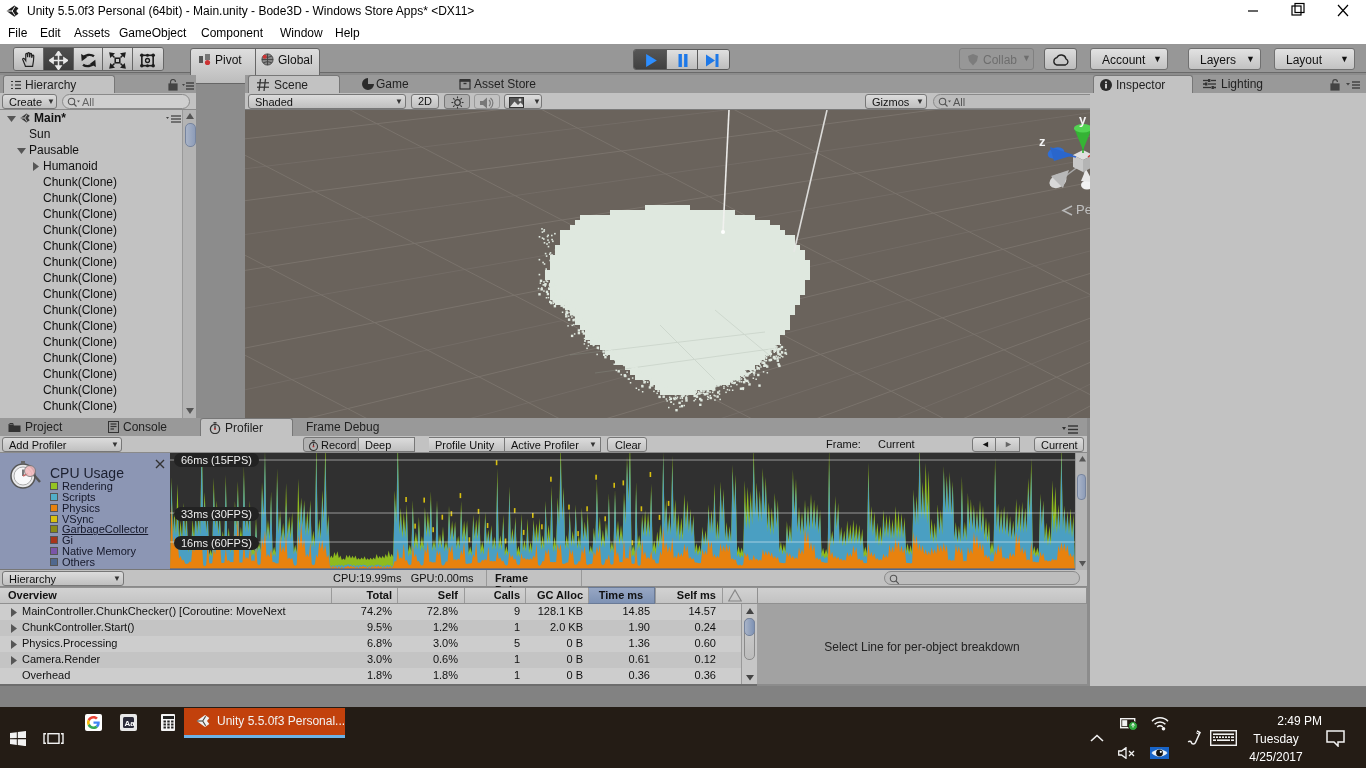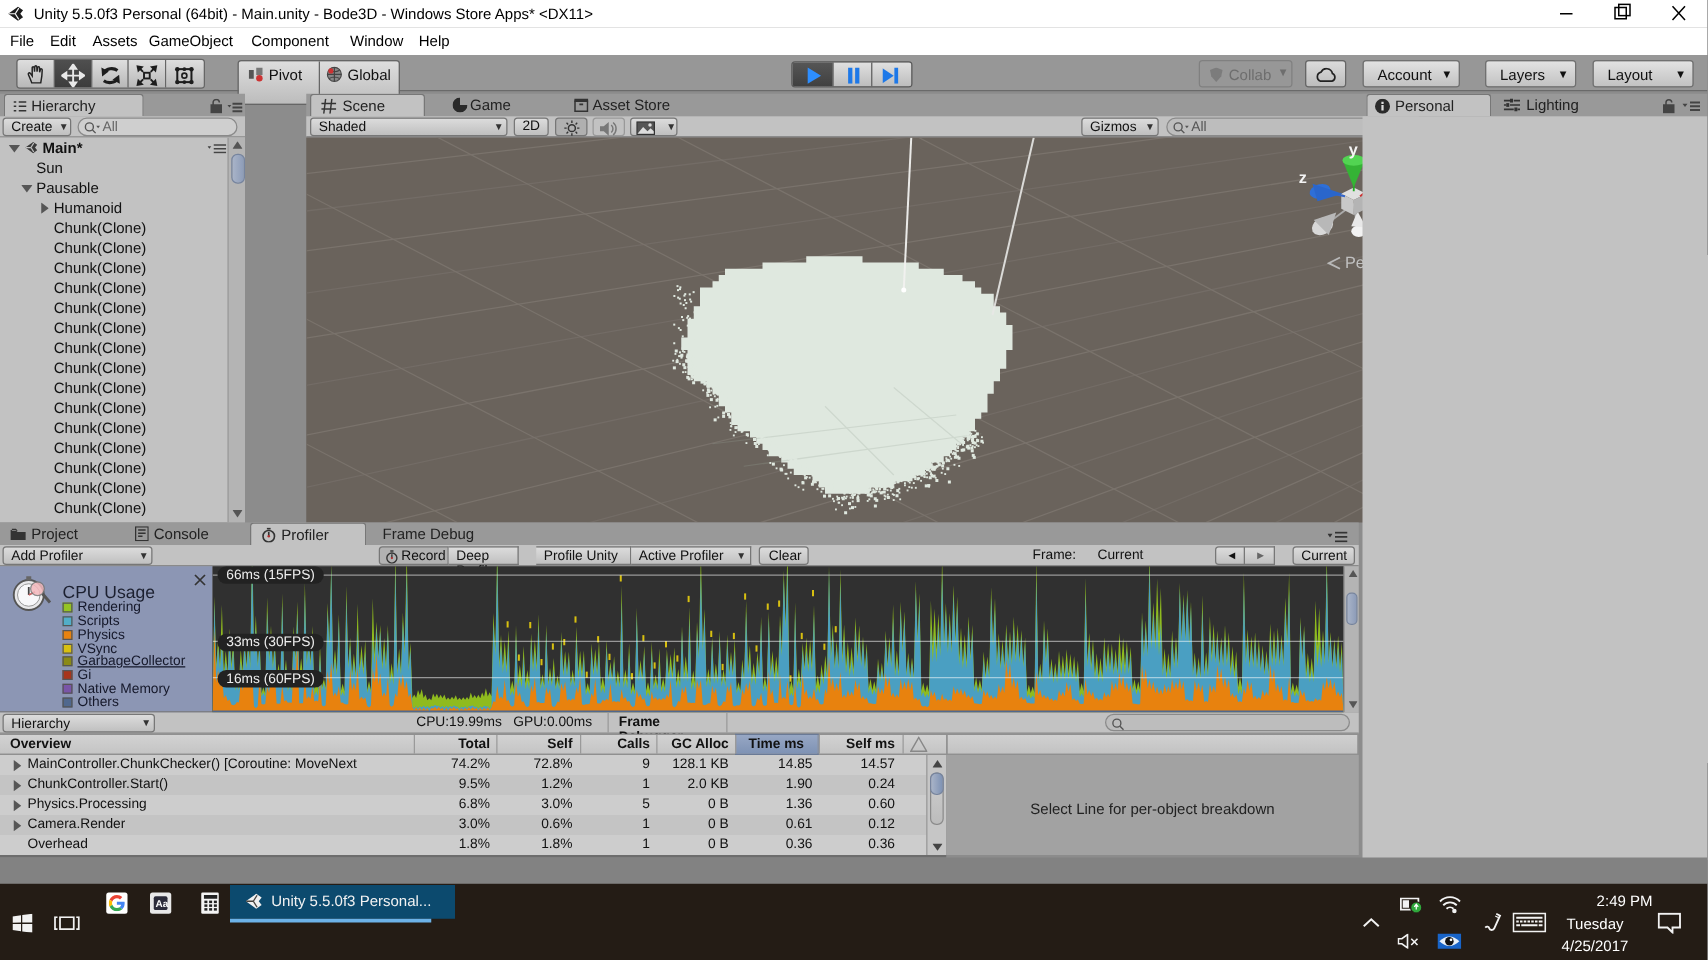--- a/index.html
+++ b/index.html
@@ -1169,21 +1169,21 @@
 </div>
 
 <div class="abs" id="inspector" style="left:1090px;top:75px;width:276px;height:613px;">
   <div class="abs panel-tabbar" style="left:0;top:0;width:276px;">
     <div class="abs tab-active" style="left:3px;top:0;width:100px;height:18px;">
       <svg class="abs" style="left:6px;top:3px" width="12" height="12" viewBox="0 0 12 12">
           <circle cx="6" cy="6" r="6" fill="#2a2a2a"></circle>
           <rect x="5.1" y="5" width="1.8" height="4.4" fill="#ddd"></rect>
           <rect x="5.1" y="2.4" width="1.8" height="1.8" fill="#ddd"></rect>
         </svg>
-      <span class="abs tab-label" style="left:22px;top:2px">Personal</span>
+      <span class="abs tab-label" style="left:22px;top:2px">Inspector</span>
     </div>
     <svg class="abs" style="left:113px;top:3px" width="13" height="12" viewBox="0 0 13 12">
         <g stroke="#333" stroke-width="1.3">
           <line x1="0" y1="2.5" x2="5" y2="2.5"></line>
           <line x1="8" y1="2.5" x2="13" y2="2.5"></line>
           <line x1="0" y1="6" x2="2" y2="6"></line>
           <line x1="5" y1="6" x2="13" y2="6"></line>
           <line x1="0" y1="9.5" x2="8" y2="9.5"></line>
           <line x1="11" y1="9.5" x2="13" y2="9.5"></line>
         </g>
@@ -1533,21 +1533,21 @@
           <rect x="0.5" y="7.5" width="2.4" height="2"></rect>
           <rect x="4.3" y="7.5" width="2.4" height="2"></rect>
           <rect x="8.1" y="7.5" width="2.4" height="2"></rect>
           <rect x="0.5" y="10.5" width="2.4" height="2"></rect>
           <rect x="4.3" y="10.5" width="2.4" height="2"></rect>
           <rect x="8.1" y="10.5" width="2.4" height="2"></rect>
         </g>
       </svg>
   </div>
 
-  <div class="abs" style="left:184px;top:1px;width:180px;height:27px;background:#0c4a6e;">
+  <div class="abs" style="left:184px;top:1px;width:161px;height:27px;background:#c2410c;">
     <svg class="abs" style="left:11px;top:5px" width="16" height="16" viewBox="0 0 24 24">
         <path d="M2.5 12 L15 3 L21.5 7.5 L18 12 L21.5 16.5 L15 21 Z" fill="#f0f0f0"></path>
         <g stroke="#46413c" stroke-width="1.6">
           <line x1="11.5" y1="12" x2="3" y2="12"></line>
           <line x1="11.5" y1="12" x2="16" y2="4.8"></line>
           <line x1="11.5" y1="12" x2="16" y2="19.2"></line>
         </g>
       </svg>
     <span class="abs" style="left:33px;top:6px;font-size:12px;color:#f2f2f2;white-space:nowrap;">Unity 5.5.0f3 Personal...</span>
   </div>

